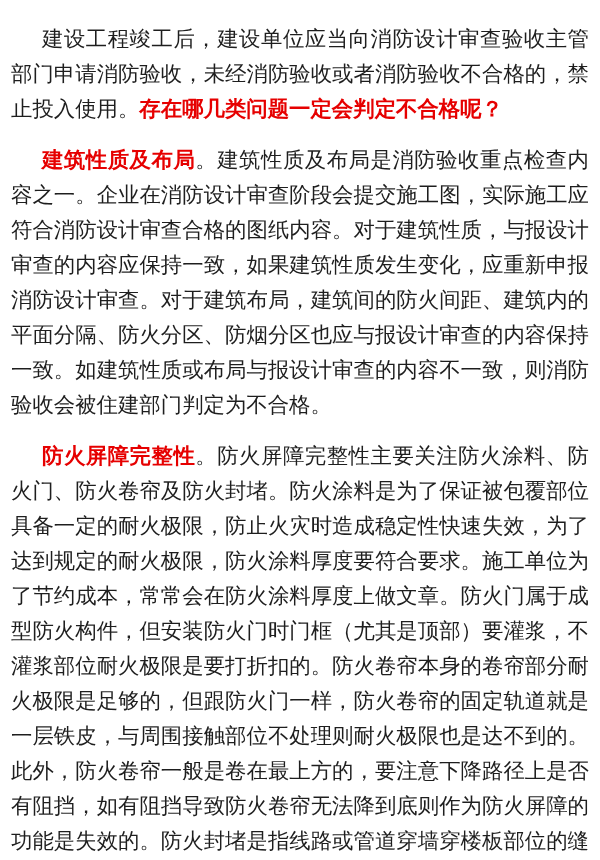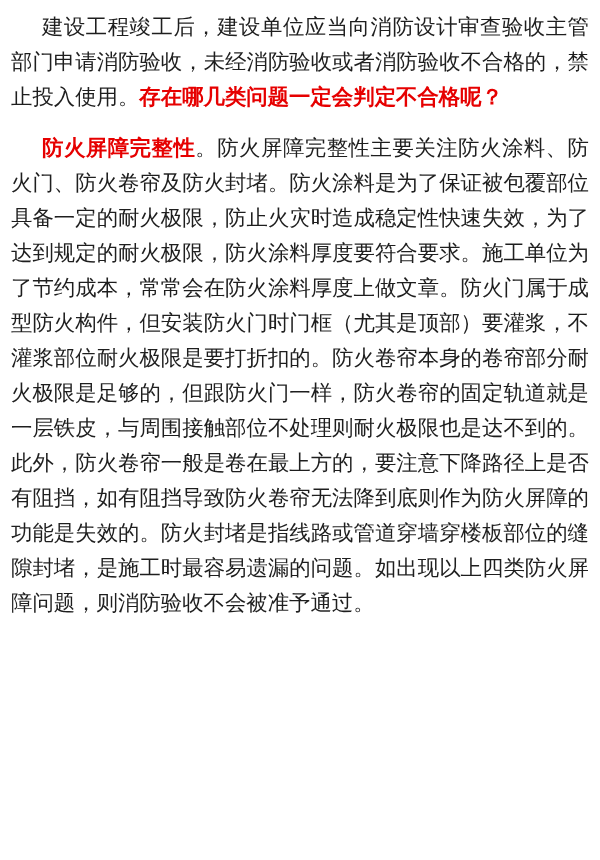--- a/index.html
+++ b/index.html
@@ -7,21 +7,21 @@
     margin: 0;
     padding: 0;
     width: 600px;
     height: 860px;
     background: #ffffff;
     overflow: hidden;
   }
   .article {
     width: 600px;
     height: 860px;
-    padding: 10px 11px 10px 11px;
+    padding: 22px 11px 10px 11px;
     font-family: "Liberation Sans", "DejaVu Sans", sans-serif;
     font-size: 21.4px;
     line-height: 35px;
     color: #1e1e1e;
     text-align: justify;
     text-justify: inter-ideograph;
     word-break: break-all;
   }
   .article p {
     margin: 0 0 16px 0;
@@ -34,15 +34,16 @@
     color: #e60000;
     font-weight: bold;
   }
 </style>
 </head>
 <body>
 
 <div class="article">
   <p><span>建设工程竣工后，建设单位应当向消防设计审查验收主管部门申请消防验收，未经消防验收或者消防验收不合格的，禁止投入使用。</span><span class="red">存在哪几类问题一定会判定不合格呢？</span></p>
 
+  <p><span class="red">建筑性质及布局</span><span>。建筑性质及布局是消防验收重点检查内容之一。企业在消防设计审查阶段会提交施工图，实际施工应符合消防设计审查合格的图纸内容。对于建筑性质，与报设计审查的内容应保持一致，如果建筑性质发生变化，应重新申报消防设计审查。对于建筑布局，建筑间的防火间距、建筑内的平面分隔、防火分区、防烟分区也应与报设计审查的内容保持一致。如建筑性质或布局与报设计审查的内容不一致，则消防验收会被住建部门判定为不合格。</span></p>
 
   <p><span class="red">防火屏障完整性</span><span>。防火屏障完整性主要关注防火涂料、防火门、防火卷帘及防火封堵。防火涂料是为了保证被包覆部位具备一定的耐火极限，防止火灾时造成稳定性快速失效，为了达到规定的耐火极限，防火涂料厚度要符合要求。施工单位为了节约成本，常常会在防火涂料厚度上做文章。防火门属于成型防火构件，但安装防火门时门框（尤其是顶部）要灌浆，不灌浆部位耐火极限是要打折扣的。防火卷帘本身的卷帘部分耐火极限是足够的，但跟防火门一样，防火卷帘的固定轨道就是一层铁皮，与周围接触部位不处理则耐火极限也是达不到的。此外，防火卷帘一般是卷在最上方的，要注意下降路径上是否有阻挡，如有阻挡导致防火卷帘无法降到底则作为防火屏障的功能是失效的。防火封堵是指线路或管道穿墙穿楼板部位的缝隙封堵，是施工时最容易遗漏的问题。如出现以上四类防火屏障问题，则消防验收不会被准予通过。</span></p>
 </div>
 
 </body></html>

